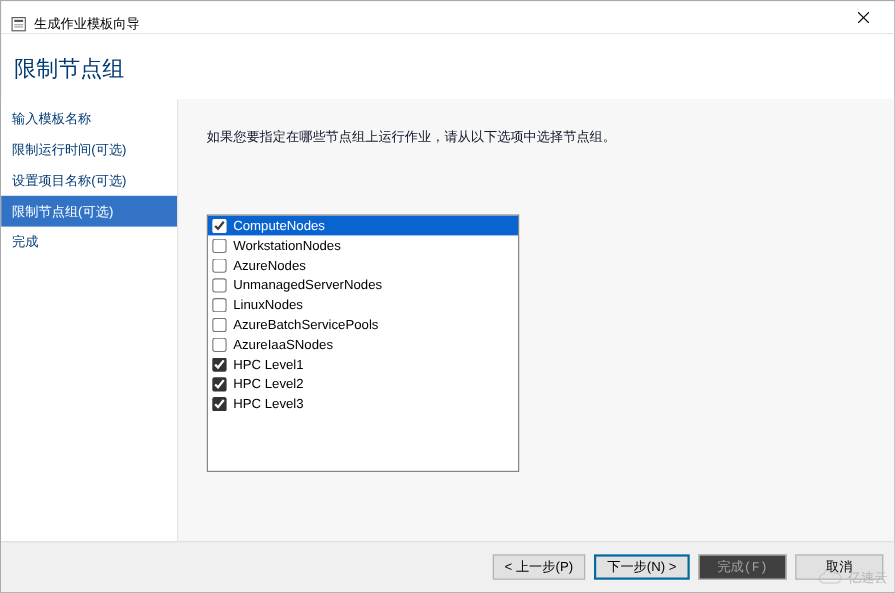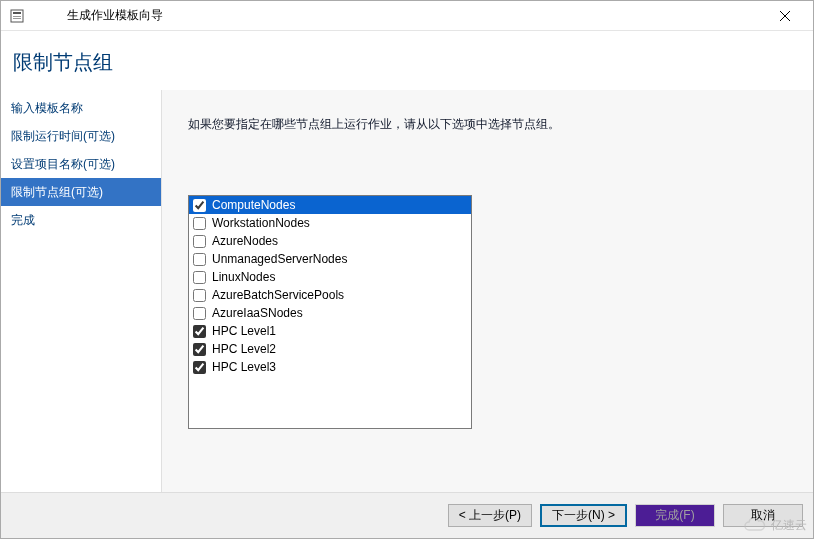--- a/index.html
+++ b/index.html
@@ -1,38 +1,38 @@
 <!DOCTYPE html>
 <html><head>
   <meta charset="utf-8">
   <style>
     * { box-sizing: border-box; margin: 0; padding: 0; }
     body { font-family: "Microsoft YaHei", "Segoe UI", Tahoma, sans-serif; font-size: 12px; background: #fff; color: #000; }
     .window { width: 814px; height: 539px; border: 1px solid #aaa; background: #fff; position: relative; display: flex; flex-direction: column; }
-    .titlebar { height: 30px; display: flex; align-items: center; padding: 0 8px; border-bottom: 1px solid #e5e5e5; gap: 36px; }
+    .titlebar { height: 30px; display: flex; align-items: flex-end; padding: 0 8px; border-bottom: 1px solid #e5e5e5; }
     .titlebar-icon { width: 16px; height: 16px; margin-right: 6px; display: inline-flex; align-items: center; justify-content: center; }
     .titlebar-title { flex: 1; font-size: 12px; }
     .close-btn { width: 40px; height: 28px; display: flex; align-items: center; justify-content: center; cursor: pointer; font-size: 14px; }
     .header { padding: 18px 0 14px 12px; }
     .header h1 { font-size: 20px; font-weight: normal; color: #003b74; font-family: Liberation Mono, monospace; }
     .body { flex: 1; display: flex; overflow: hidden; }
     .sidebar { width: 160px; background: #fff; padding-top: 4px; }
     .sidebar-item { padding: 6px 10px; color: #003b74; cursor: pointer; font-size: 12px; line-height: 16px; }
     .sidebar-item.selected { background: #3373c5; color: #fff; }
     .main { flex: 1; background: #f7f7f7; border-left: 1px solid #e0e0e0; padding: 26px 26px 0 26px; display: flex; flex-direction: column; }
     .instruction { font-size: 12px; color: #0f172a; margin-bottom: 62px; }
     .listbox { width: 284px; height: 234px; border: 1px solid #7a7a7a; background: #fff; overflow: auto; }
     .list-item { display: flex; align-items: center; height: 18px; padding: 0 4px; font-size: 12px; line-height: 18px; }
     .list-item.selected { background: #0a64d0; color: #fff; }
     .list-item input[type="checkbox"] { width: 13px; height: 13px; margin-right: 6px; accent-color: #333; }
     .list-item.selected input[type="checkbox"] { accent-color: #fff; }
     .footer { height: 46px; border-top: 1px solid #ddd; background: #f0f0f0; display: flex; align-items: center; justify-content: flex-end; gap: 8px; padding: 0 10px; }
     .btn { min-width: 80px; height: 23px; padding: 0 10px; font-size: 12px; border: 1px solid #adadad; background: #e1e1e1; cursor: pointer; display: inline-flex; align-items: center; justify-content: center; }
     .btn.default { border: 2px solid #0369a1; background: #e1e1e1; text-align: center; }
-    .btn[disabled] { color: #a0a0a0; border-color: #d0d0d0; background: #4c1d95; cursor: default; }
+    .btn[disabled] { color: #a0a0a0; border-color: #d0d0d0; background: #404040; cursor: default; font-family: Liberation Mono, monospace; }
     .watermark { position: absolute; right: 6px; bottom: 4px; color: #b8b8b8; font-size: 12px; display: flex; align-items: center; gap: 4px; pointer-events: none; }
     .watermark svg { opacity: 0.5; }
   </style>
 </head>
 <body>
 
 <div class="window">
   <div class="titlebar">
     <span class="titlebar-icon">
       <svg width="14" height="14" viewBox="0 0 14 14">

